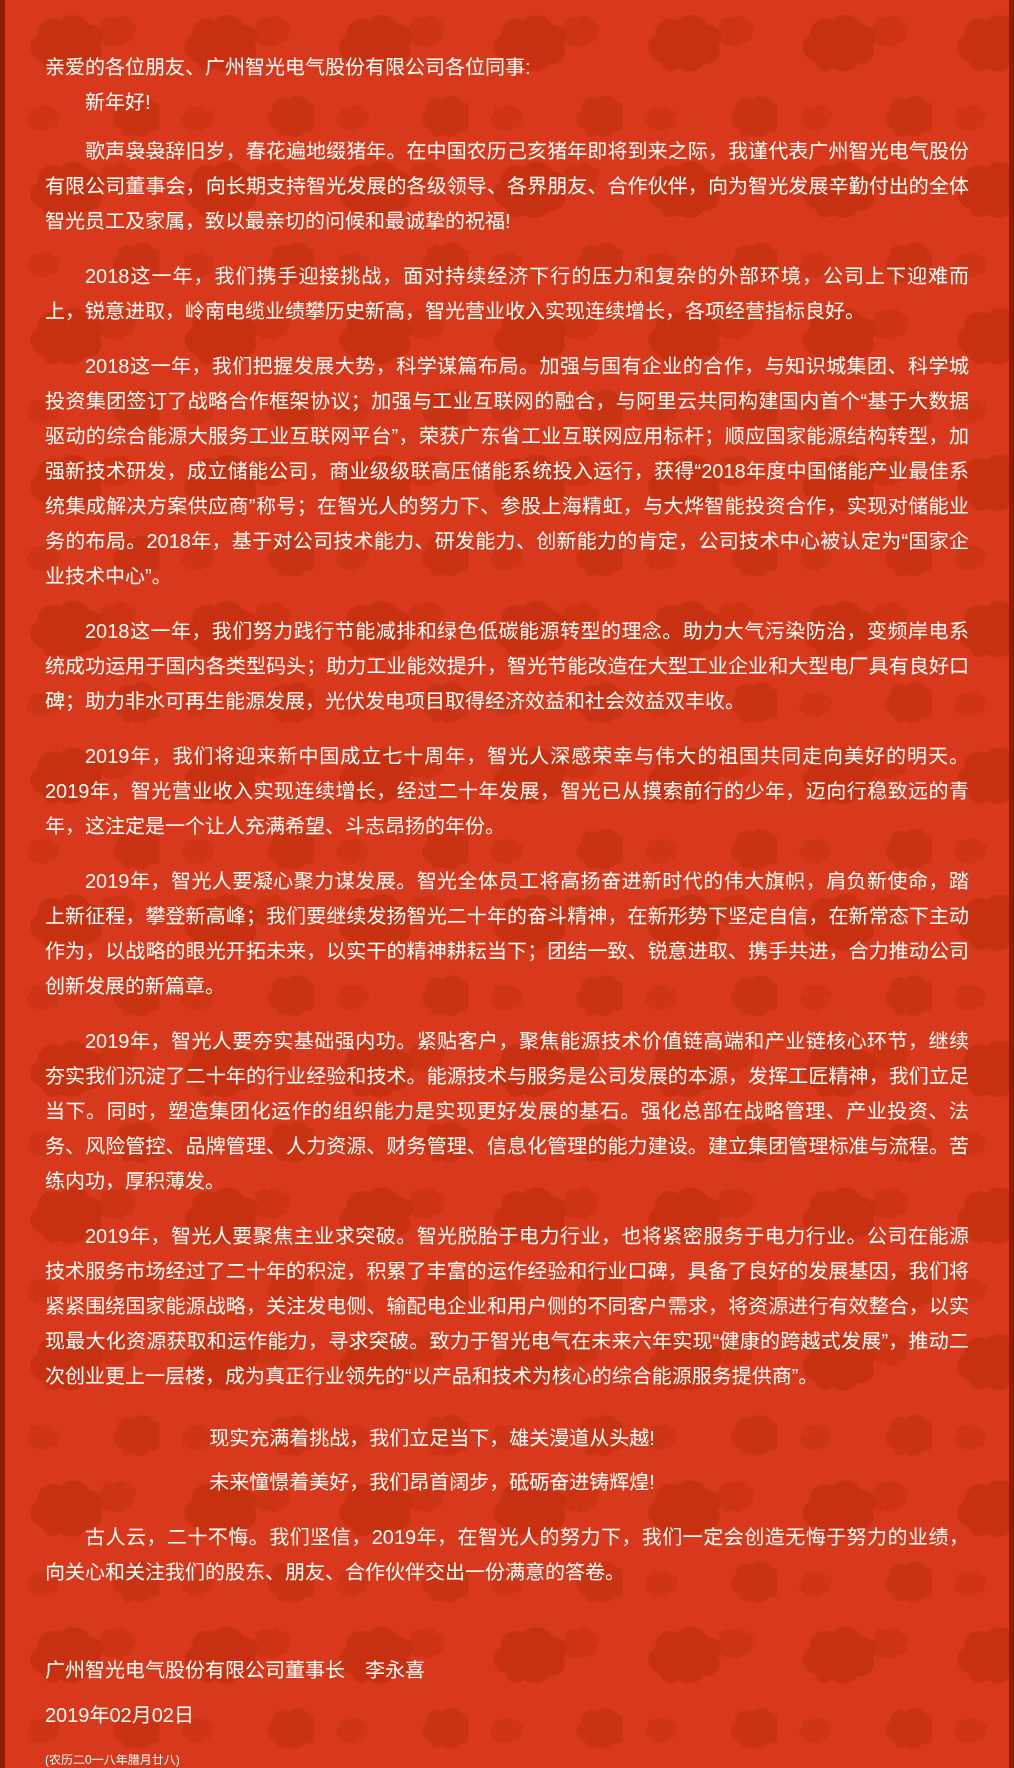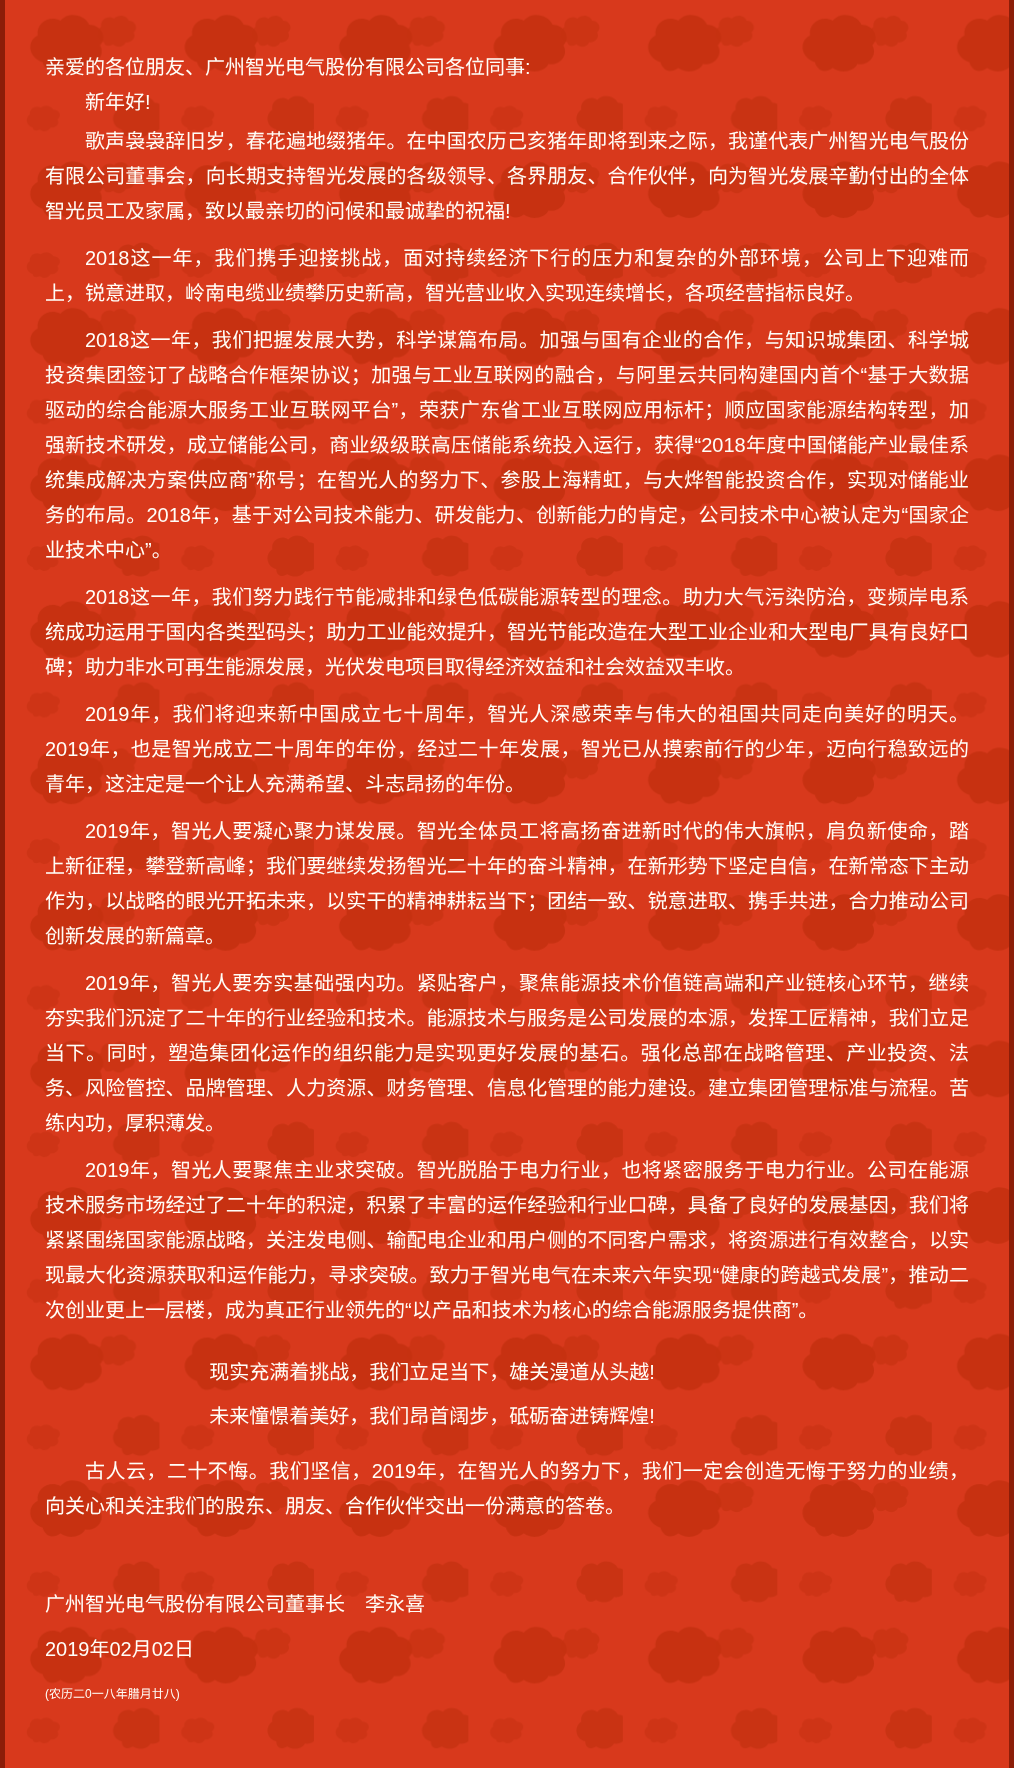--- a/index.html
+++ b/index.html
@@ -23,22 +23,22 @@
     z-index: 2;
     padding: 50px 40px 0 40px;
     color: #fffef8;
     font-size: 20px;
     line-height: 35px;
     text-align: justify;
   }
   .content p { margin: 0; }
   .salutation { text-indent: 0; }
   .greeting { text-indent: 2em; }
-  p.body { text-indent: 2em; margin-top: 12px; }
-  p.body.first { margin-top: 4px; }
+  p.body { text-indent: 2em; margin-top: 20px; }
+  p.body.first { margin-top: 14px; }
   .slogans {
     margin: 22px 150px 12px 0;
     text-align: center;
     line-height: 44px;
   }
   .slogans p { text-indent: 0; }
   p.closing { text-indent: 2em; margin-top: 16px; }
   .signature {
     margin-top: 58px;
     padding-right: 84px;
@@ -70,21 +70,21 @@
 
   <div class="content">
 
     <p class="salutation">亲爱的各位朋友、广州智光电气股份有限公司各位同事:</p>
     <p class="greeting">新年好!</p>
 
     <p class="body first">歌声袅袅辞旧岁，春花遍地缀猪年。在中国农历己亥猪年即将到来之际，我谨代表广州智光电气股份有限公司董事会，向长期支持智光发展的各级领导、各界朋友、合作伙伴，向为智光发展辛勤付出的全体智光员工及家属，致以最亲切的问候和最诚挚的祝福!</p>
     <p class="body">2018这一年，我们携手迎接挑战，面对持续经济下行的压力和复杂的外部环境，公司上下迎难而上，锐意进取，岭南电缆业绩攀历史新高，智光营业收入实现连续增长，各项经营指标良好。</p>
     <p class="body">2018这一年，我们把握发展大势，科学谋篇布局。加强与国有企业的合作，与知识城集团、科学城投资集团签订了战略合作框架协议；加强与工业互联网的融合，与阿里云共同构建国内首个“基于大数据驱动的综合能源大服务工业互联网平台”，荣获广东省工业互联网应用标杆；顺应国家能源结构转型，加强新技术研发，成立储能公司，商业级级联高压储能系统投入运行，获得“2018年度中国储能产业最佳系统集成解决方案供应商”称号；在智光人的努力下、参股上海精虹，与大烨智能投资合作，实现对储能业务的布局。2018年，基于对公司技术能力、研发能力、创新能力的肯定，公司技术中心被认定为“国家企业技术中心”。</p>
     <p class="body">2018这一年，我们努力践行节能减排和绿色低碳能源转型的理念。助力大气污染防治，变频岸电系统成功运用于国内各类型码头；助力工业能效提升，智光节能改造在大型工业企业和大型电厂具有良好口碑；助力非水可再生能源发展，光伏发电项目取得经济效益和社会效益双丰收。</p>
-    <p class="body">2019年，我们将迎来新中国成立七十周年，智光人深感荣幸与伟大的祖国共同走向美好的明天。2019年，也是智光成立二十周年的年份，经过二十年发展，智光已从摸索前行的少年，迈向行稳致远的青年，这注定是一个让人充满希望、斗志昂扬的年份。</p>
+    <p class="body">2019年，我们将迎来新中国成立七十周年，智光人深感荣幸与伟大的祖国共同走向美好的明天。2019年，智光营业收入实现连续增长，经过二十年发展，智光已从摸索前行的少年，迈向行稳致远的青年，这注定是一个让人充满希望、斗志昂扬的年份。</p>
     <p class="body">2019年，智光人要凝心聚力谋发展。智光全体员工将高扬奋进新时代的伟大旗帜，肩负新使命，踏上新征程，攀登新高峰；我们要继续发扬智光二十年的奋斗精神，在新形势下坚定自信，在新常态下主动作为，以战略的眼光开拓未来，以实干的精神耕耘当下；团结一致、锐意进取、携手共进，合力推动公司创新发展的新篇章。</p>
     <p class="body">2019年，智光人要夯实基础强内功。紧贴客户，聚焦能源技术价值链高端和产业链核心环节，继续夯实我们沉淀了二十年的行业经验和技术。能源技术与服务是公司发展的本源，发挥工匠精神，我们立足当下。同时，塑造集团化运作的组织能力是实现更好发展的基石。强化总部在战略管理、产业投资、法务、风险管控、品牌管理、人力资源、财务管理、信息化管理的能力建设。建立集团管理标准与流程。苦练内功，厚积薄发。</p>
     <p class="body">2019年，智光人要聚焦主业求突破。智光脱胎于电力行业，也将紧密服务于电力行业。公司在能源技术服务市场经过了二十年的积淀，积累了丰富的运作经验和行业口碑，具备了良好的发展基因，我们将紧紧围绕国家能源战略，关注发电侧、输配电企业和用户侧的不同客户需求，将资源进行有效整合，以实现最大化资源获取和运作能力，寻求突破。致力于智光电气在未来六年实现“健康的跨越式发展”，推动二次创业更上一层楼，成为真正行业领先的“以产品和技术为核心的综合能源服务提供商”。</p>
 
     <div class="slogans">
       <p>现实充满着挑战，我们立足当下，雄关漫道从头越!</p>
       <p>未来憧憬着美好，我们昂首阔步，砥砺奋进铸辉煌!</p>
     </div>
 
     <p class="body closing">古人云，二十不悔。我们坚信，2019年，在智光人的努力下，我们一定会创造无悔于努力的业绩，向关心和关注我们的股东、朋友、合作伙伴交出一份满意的答卷。</p>

